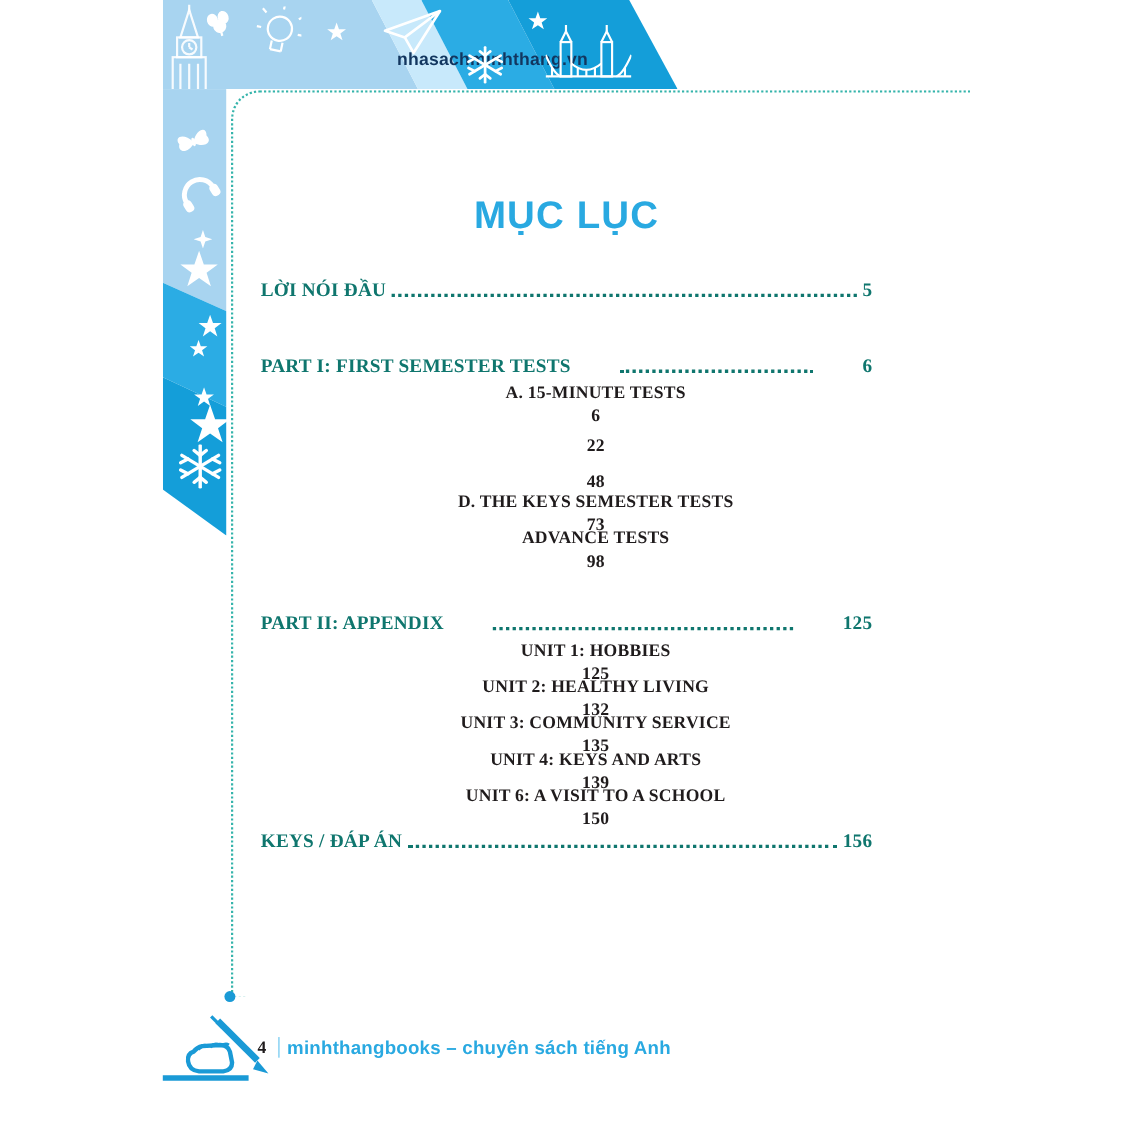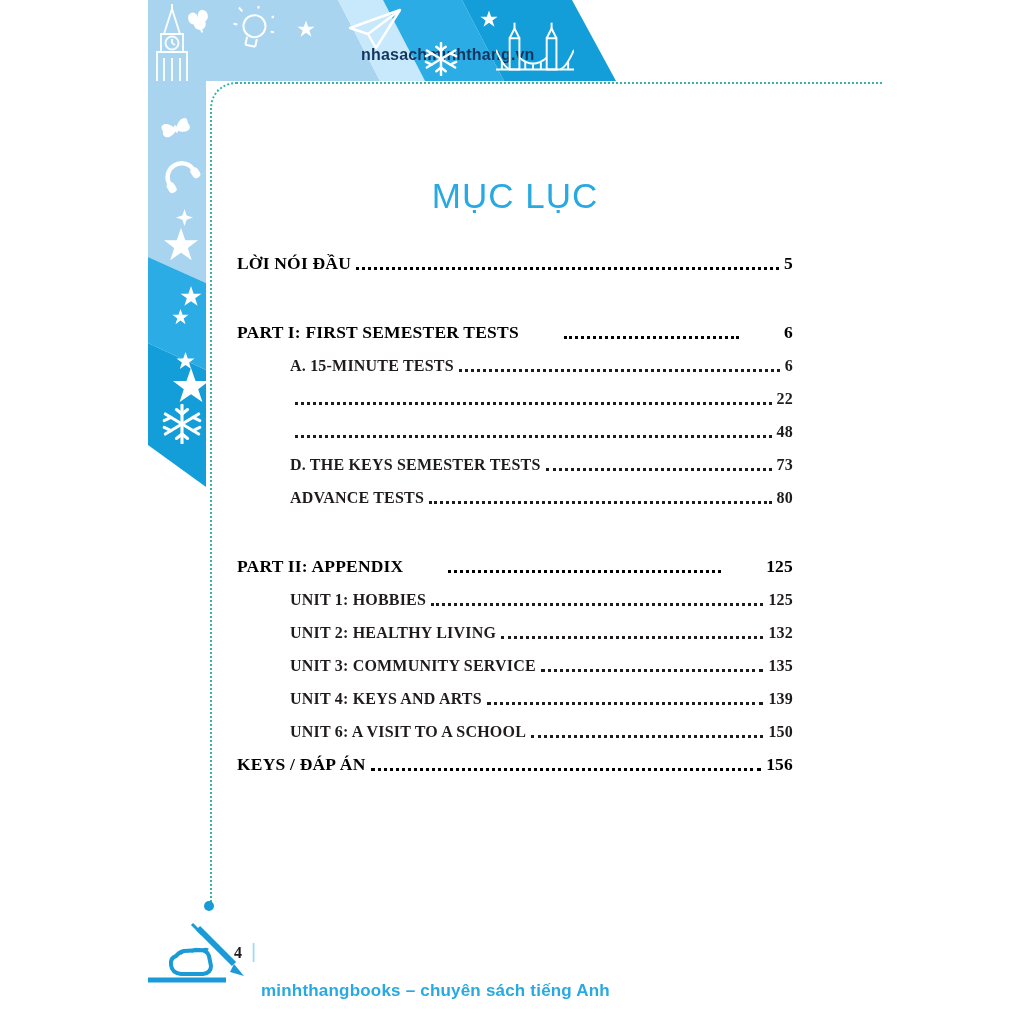--- a/index.html
+++ b/index.html
@@ -25,40 +25,40 @@
   .abs{position:absolute;}
   .wstar{fill:#fff;}
 
   
   .page-border{position:absolute;left:210px;top:82px;width:670px;height:822px;
     border-top:2px dotted #35b4ab;border-left:2px dotted #35b4ab;border-top-left-radius:26px;}
   .end-dot{position:absolute;left:204px;top:901px;width:10px;height:10px;border-radius:50%;background:#1a9ad6;}
 
   
   .page-title{position:absolute;left:237px;top:176px;width:556px;margin:0;text-align:center;
-    font-size:35px;font-weight:400;letter-spacing:1px;color:#29a9e1;}
+    font-size:35px;font-weight:700;letter-spacing:1px;color:#29a9e1;}
 
   
   .toc{position:absolute;left:237px;top:247px;width:556px;}
   .row{display:flex;align-items:center;height:33px;}
   .row.part{margin-top:36px;gap:40px;}
   .row.keys{}
-  .row.accent{color:#000000;}
+  .row.accent{color:#0f766e;}
   .row.dark{color:#1f1b1c;}
-  .row.sub{padding-left:53px;}
+  .row.sub{padding-left:53px;flex-direction:column;}
   .lbl,.pg{font-family:"Liberation Serif","DejaVu Serif",serif;font-weight:700;letter-spacing:.2px;white-space:nowrap;}
   .row.top .lbl,.row.top .pg{font-size:17.5px;}
   .row.sub .lbl,.row.sub .pg{font-size:16px;}
   .leader{flex:1;height:0;border-bottom:3px dotted currentColor;margin:0 5px;transform:translateY(5px);}
 
   
   .footer-num{position:absolute;left:234px;top:944px;font-family:"Liberation Serif","DejaVu Serif",serif;
     font-weight:700;font-size:16px;color:#1f1b1c;}
   .footer-sep{position:absolute;left:251px;top:940px;font-size:20px;color:#9bd9f5;font-weight:400;}
-  .footer-tag{position:absolute;left:261px;top:981px;font-weight:700;font-size:17px;color:#29a9e1;letter-spacing:.2px;}
+  .footer-tag{position:absolute;left:261px;top:943px;font-weight:700;font-size:17px;color:#29a9e1;letter-spacing:.2px;}
 </style>
 </head>
 <body>
 
 <div class="stage">
 
   <div class="banner">
     <div class="band b1"></div>
     <div class="band b2"></div>
     <div class="band b3"></div>
@@ -255,21 +255,21 @@
         <span class="pg">48</span>
       </div>
       <div class="row dark sub">
         <span class="lbl">D. THE KEYS SEMESTER TESTS</span>
         <span class="leader"></span>
         <span class="pg">73</span>
       </div>
       <div class="row dark sub">
         <span class="lbl">ADVANCE TESTS</span>
         <span class="leader"></span>
-        <span class="pg">80</span>
+        <span class="pg">98</span>
       </div>
       <div class="row accent top part">
         <span class="lbl">PART II: APPENDIX</span>
         <span class="leader"></span>
         <span class="pg">125</span>
       </div>
       <div class="row dark sub">
         <span class="lbl">UNIT 1: HOBBIES</span>
         <span class="leader"></span>
         <span class="pg">125</span>

